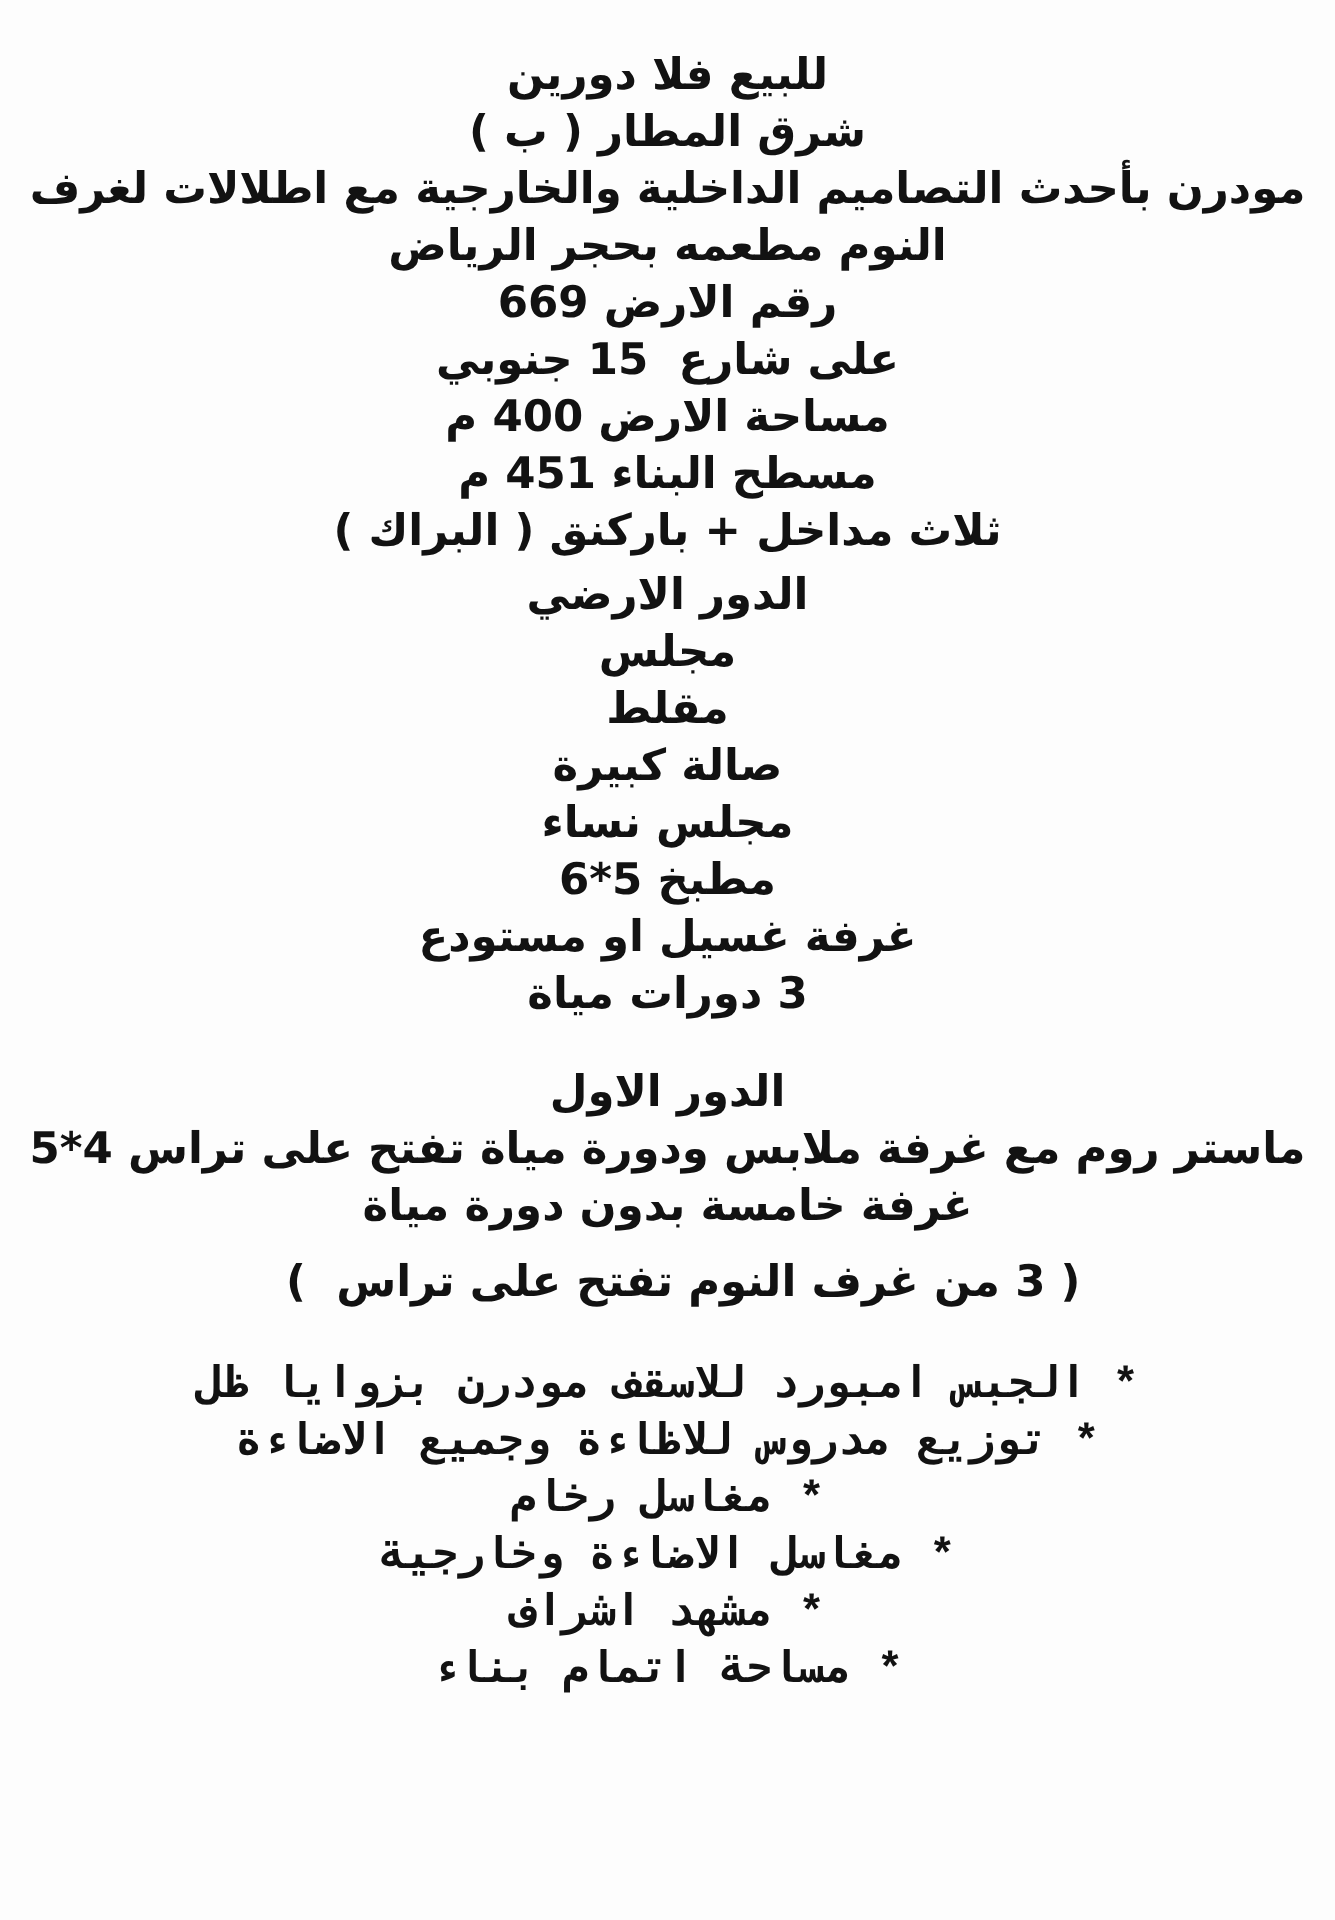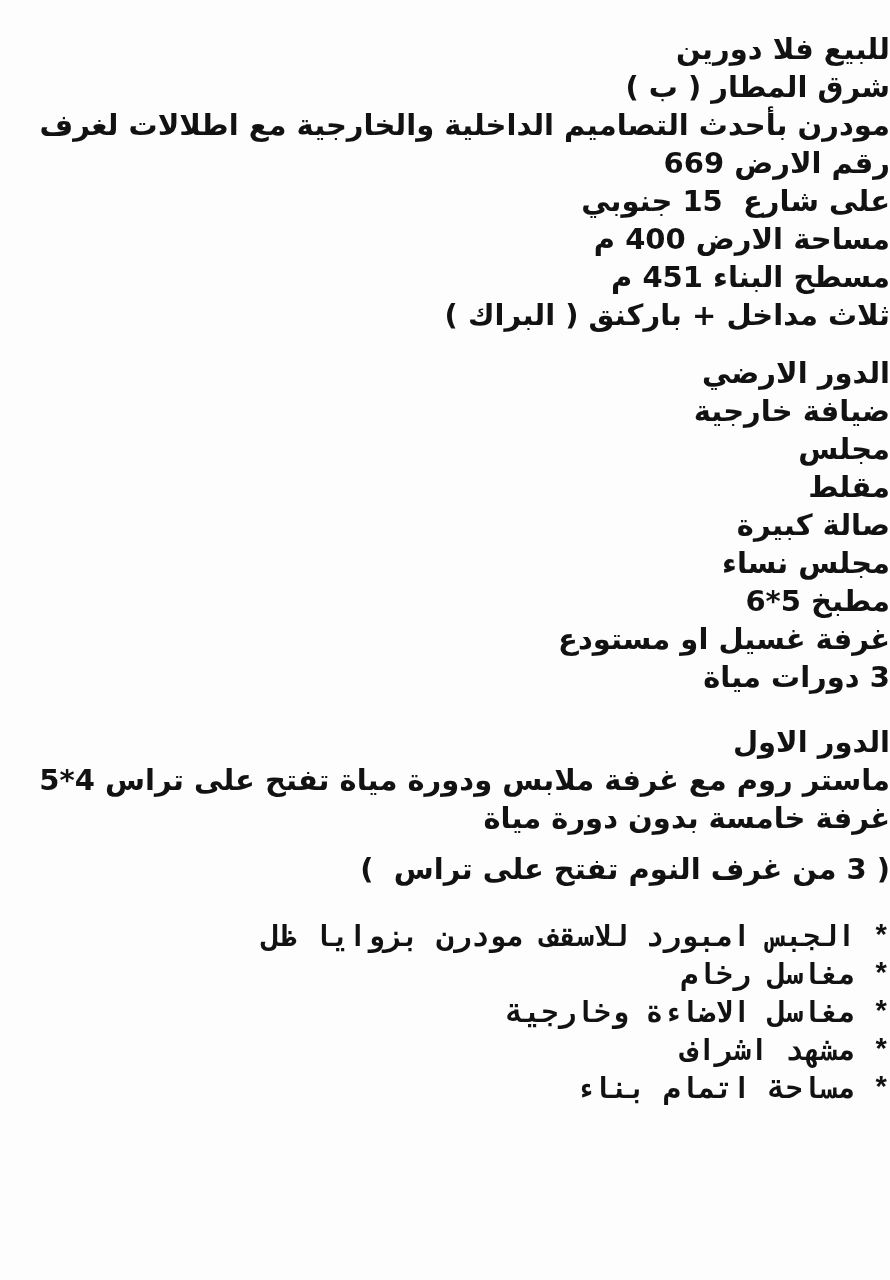--- a/index.html
+++ b/index.html
@@ -13,73 +13,75 @@
     overflow: hidden;
     background: #fdfdfd;
     color: #121212;
     font-family: "DejaVu Sans", sans-serif;
     font-weight: 700;
   }
   .doc {
     width: 890px;
     padding-top: 30px;
     direction: rtl;
+    text-align: center;
     font-size: 29px;
     line-height: 38px;
   }
   .line {
     white-space: nowrap;
   }
-  .sec-ground  { margin-top: 20px; }
+  .sec-ground  { margin-top: 5px; }
   .sec-first   { margin-top: 27px; }
   .first-note  { margin-top: 13px; margin-left: 21px; }
   .sec-features{ margin-top: 32px; font-family: Liberation Mono, monospace; }
 </style>
 </head>
 <body>
 
 <div class="doc">
 
   <div class="sec-header">
     <div class="line">للبيع فلا دورين</div>
     <div class="line">شرق المطار ( ب )</div>
   </div>
 
   <div class="sec-desc">
     <div class="line">مودرن بأحدث التصاميم الداخلية والخارجية مع اطلالات لغرف</div>
+    <div class="line">النوم مطعمه بحجر الرياض</div>
   </div>
 
   <div class="sec-details">
     <div class="line">رقم الارض 669</div>
     <div class="line">على شارع&nbsp; 15 جنوبي</div>
     <div class="line">مساحة الارض 400 م</div>
     <div class="line">مسطح البناء 451 م</div>
     <div class="line">ثلاث مداخل + باركنق ( البراك )</div>
   </div>
 
   <div class="sec-ground">
     <div class="line">الدور الارضي</div>
-    <div class="line">ضيافة خارجية</div>
     <div class="line">مجلس</div>
     <div class="line">مقلط</div>
     <div class="line">صالة كبيرة</div>
     <div class="line">مجلس نساء</div>
     <div class="line">مطبخ 5*6</div>
     <div class="line">غرفة غسيل او مستودع</div>
     <div class="line">3 دورات مياة</div>
   </div>
 
   <div class="sec-first">
     <div class="line">الدور الاول</div>
     <div class="line">ماستر روم مع غرفة ملابس ودورة مياة تفتح على تراس 4*5</div>
     <div class="line">غرفة خامسة بدون دورة مياة</div>
     <div class="line first-note">( 3 من غرف النوم تفتح على تراس&nbsp; )</div>
   </div>
 
   <div class="sec-features">
     <div class="line">* الجبس امبورد للاسقف مودرن بزوايا ظل</div>
+    <div class="line">* توزيع مدروس للاظاءة وجميع الاضاءة</div>
     <div class="line">* مغاسل رخام</div>
     <div class="line">* مغاسل الاضاءة وخارجية</div>
     <div class="line">* مشهد اشراف</div>
     <div class="line">* مساحة اتمام بناء</div>
   </div>
 
 </div>
 
 </body></html>

